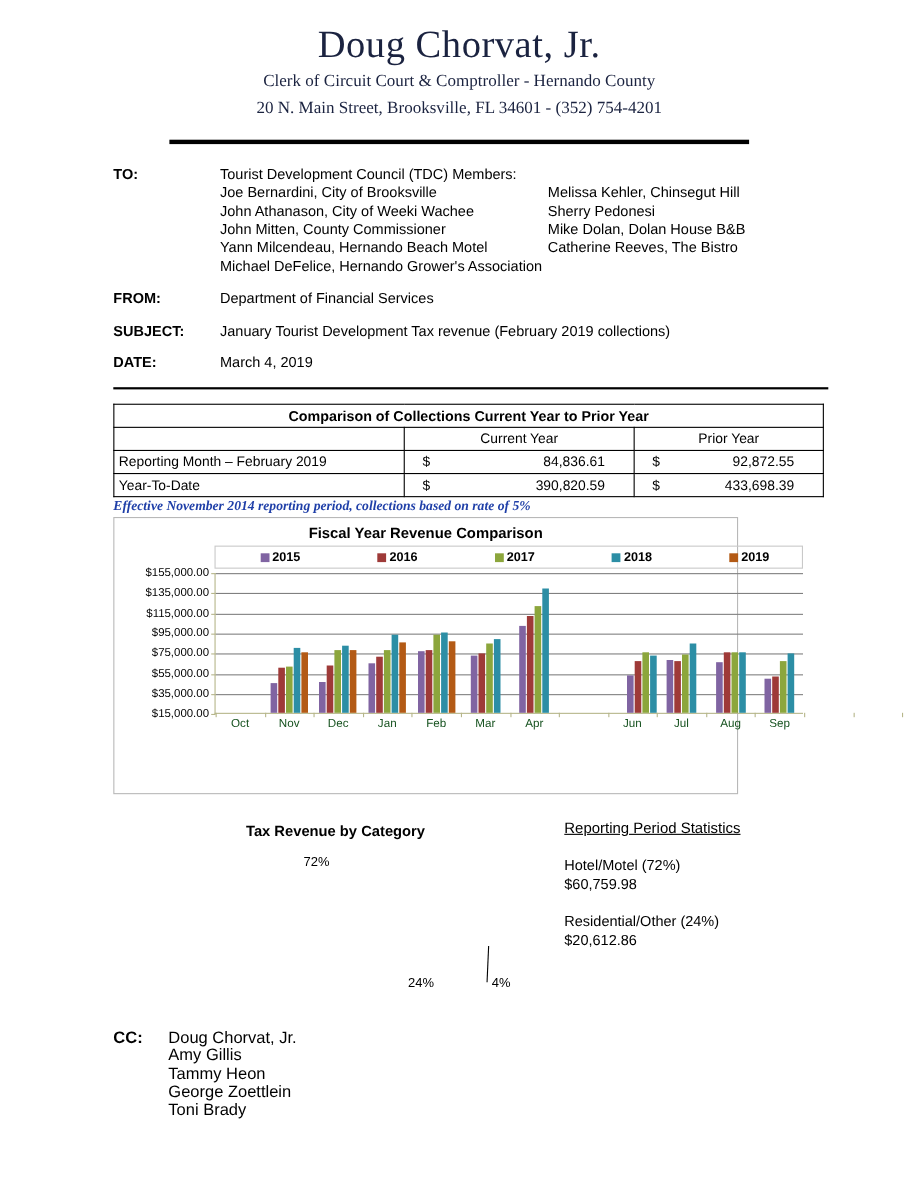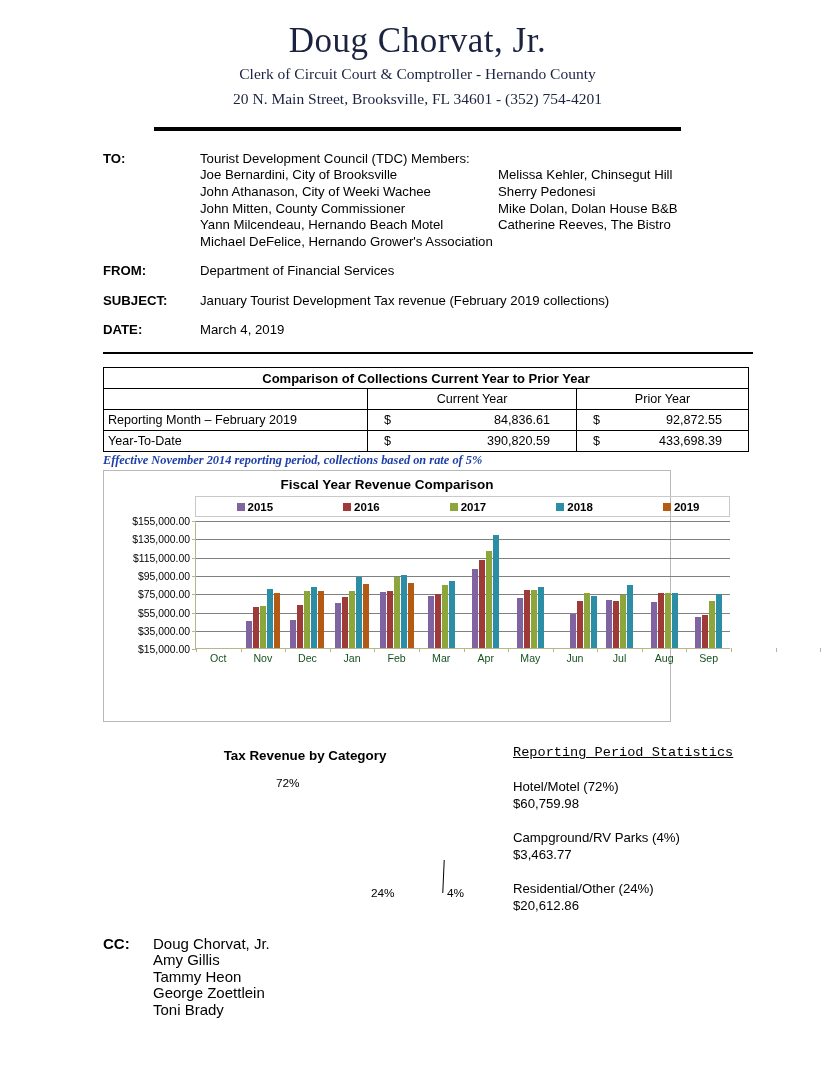--- a/index.html
+++ b/index.html
@@ -293,21 +293,20 @@
     position: absolute;
     left: 513px;
     top: 8px;
     font-size: 13.2px;
     line-height: 17px;
   }
   .stats-title {
     font-size: 13.6px;
     text-decoration: underline;
     margin-bottom: 17px;
-    font-family: Liberation Mono, monospace;
   }
   .stats-group {
     margin-bottom: 17px;
   }
 
   
   .cc {
     margin: 0 0 0 103px;
     display: flex;
     font-size: 15px;
@@ -510,27 +509,20 @@
           <div class="bar" style="height: 66.7429px; background: rgb(44, 142, 165);"></div>
           <div class="xlabel">Mar</div>
         </div>
         <div class="group" style="left: 267.5px; width: 44.5833px;">
           <div class="bar" style="height: 78.6286px; background: rgb(128, 100, 162);"></div>
           <div class="bar" style="height: 87.7714px; background: rgb(158, 58, 56);"></div>
           <div class="bar" style="height: 96.9143px; background: rgb(140, 166, 60);"></div>
           <div class="bar" style="height: 113.371px; background: rgb(44, 142, 165);"></div>
           <div class="xlabel">Apr</div>
         </div>
-        <div class="group" style="left: 312.083px; width: 44.5833px;">
-          <div class="bar" style="height: 50.2857px; background: rgb(128, 100, 162);"></div>
-          <div class="bar" style="height: 58.5143px; background: rgb(158, 58, 56);"></div>
-          <div class="bar" style="height: 58.5143px; background: rgb(140, 166, 60);"></div>
-          <div class="bar" style="height: 61.2571px; background: rgb(44, 142, 165);"></div>
-          <div class="xlabel">May</div>
-        </div>
         <div class="group" style="left: 356.667px; width: 44.5833px; justify-content: flex-end;">
           <div class="bar" style="height: 33.8286px; background: rgb(128, 100, 162);"></div>
           <div class="bar" style="height: 46.6286px; background: rgb(158, 58, 56);"></div>
           <div class="bar" style="height: 55.3143px; background: rgb(140, 166, 60);"></div>
           <div class="bar" style="height: 52.5714px; background: rgb(44, 142, 165);"></div>
           <div class="xlabel">Jun</div>
         </div>
         <div class="group" style="left: 401.25px; width: 44.5833px;">
           <div class="bar" style="height: 48.4571px; background: rgb(128, 100, 162);"></div>
           <div class="bar" style="height: 47.5429px; background: rgb(158, 58, 56);"></div>
@@ -581,24 +573,20 @@
   <div class="pie-leader"></div>
   <div class="pie-label-4">4%</div>
 
   <div class="stats">
     <div class="stats-title">Reporting Period Statistics</div>
     <div class="stats-group">
       <div>Hotel/Motel (72%)</div>
       <div>$60,759.98</div>
     </div>
     <div class="stats-group">
-      <div>Campground/RV Parks (4%)</div>
-      <div>$3,463.77</div>
-    </div>
-    <div class="stats-group">
       <div>Residential/Other (24%)</div>
       <div>$20,612.86</div>
     </div>
   </div>
 
 </div>
 
 <div class="cc">
   <div class="cc-label">CC:</div>
   <div>

